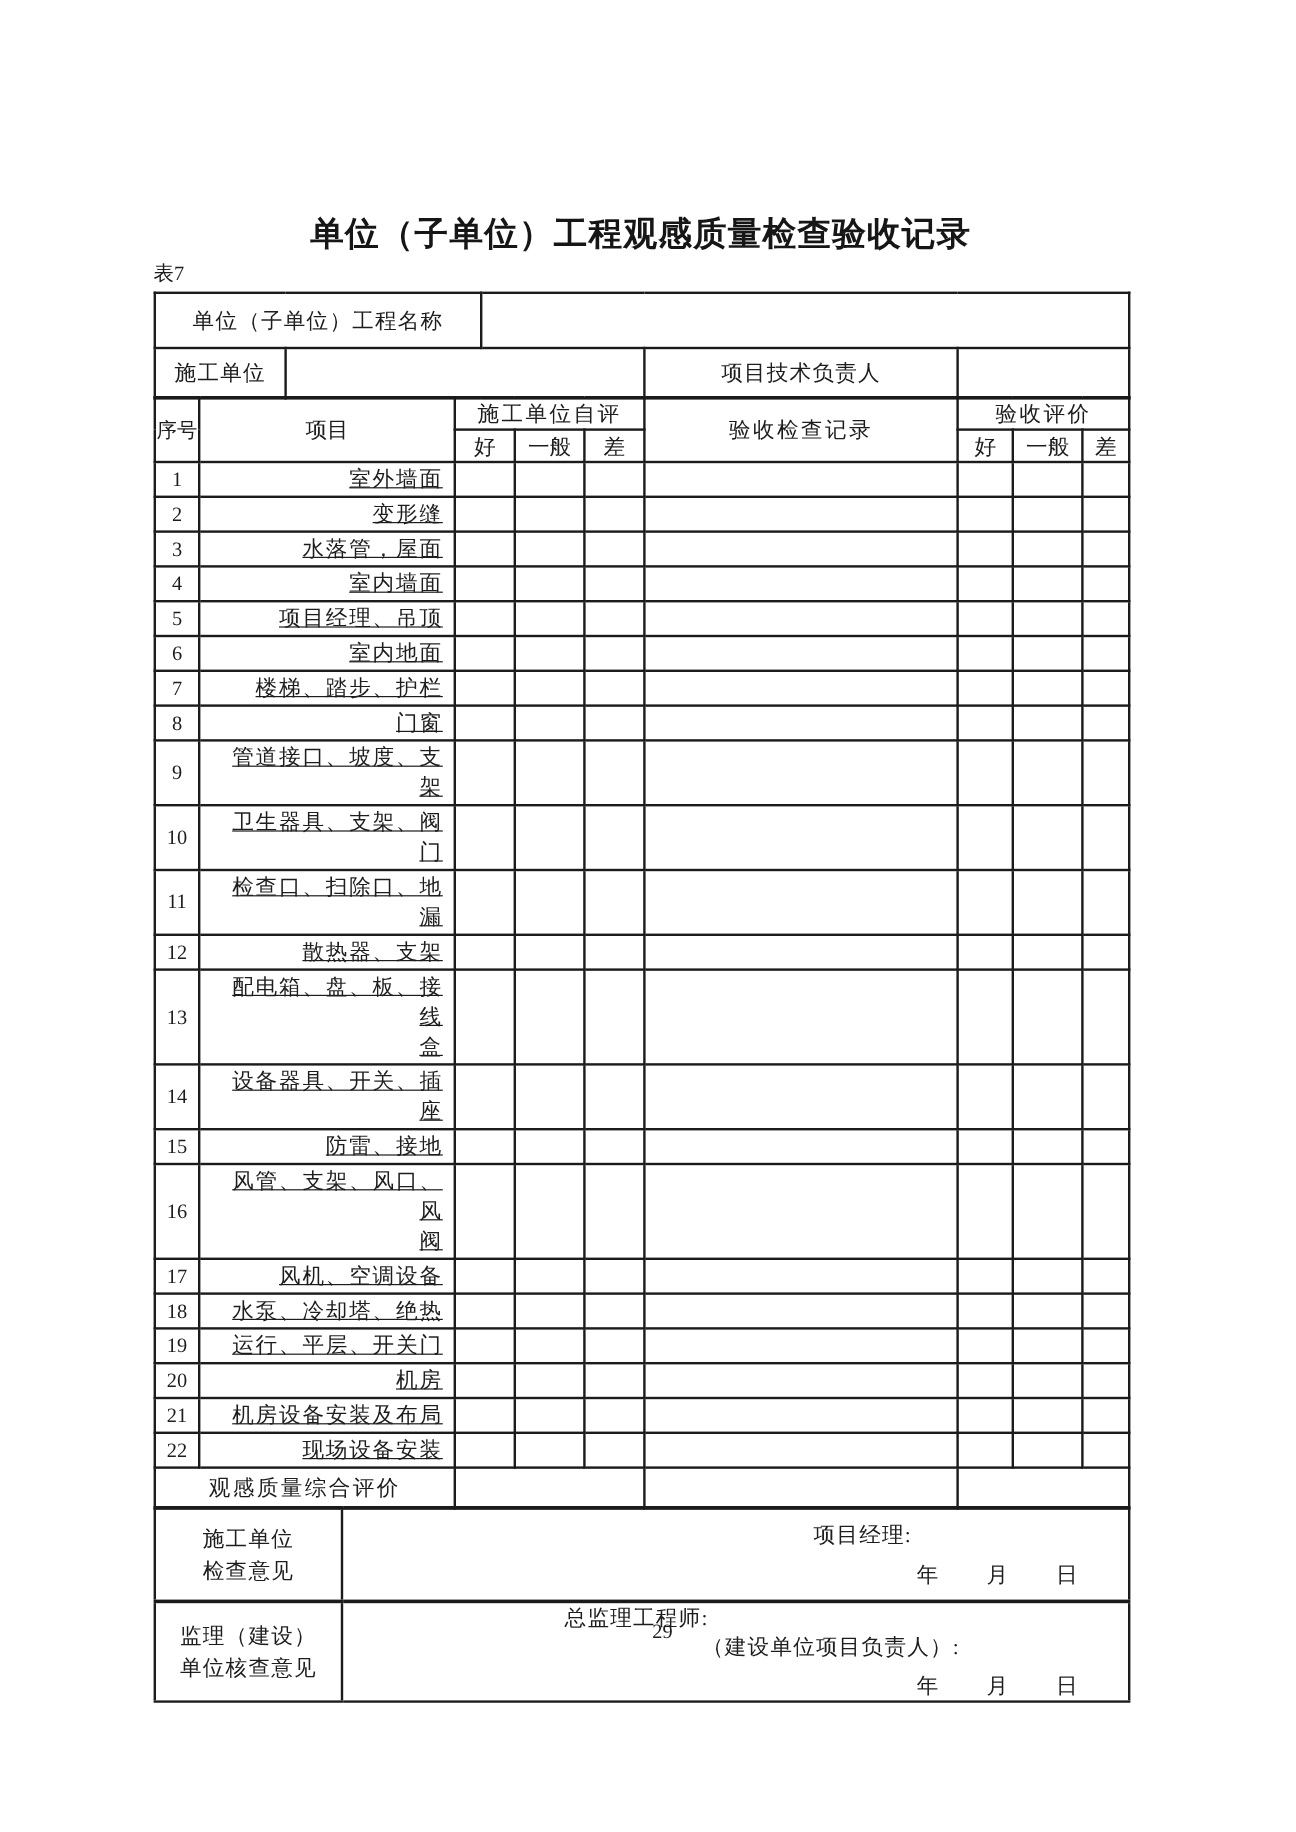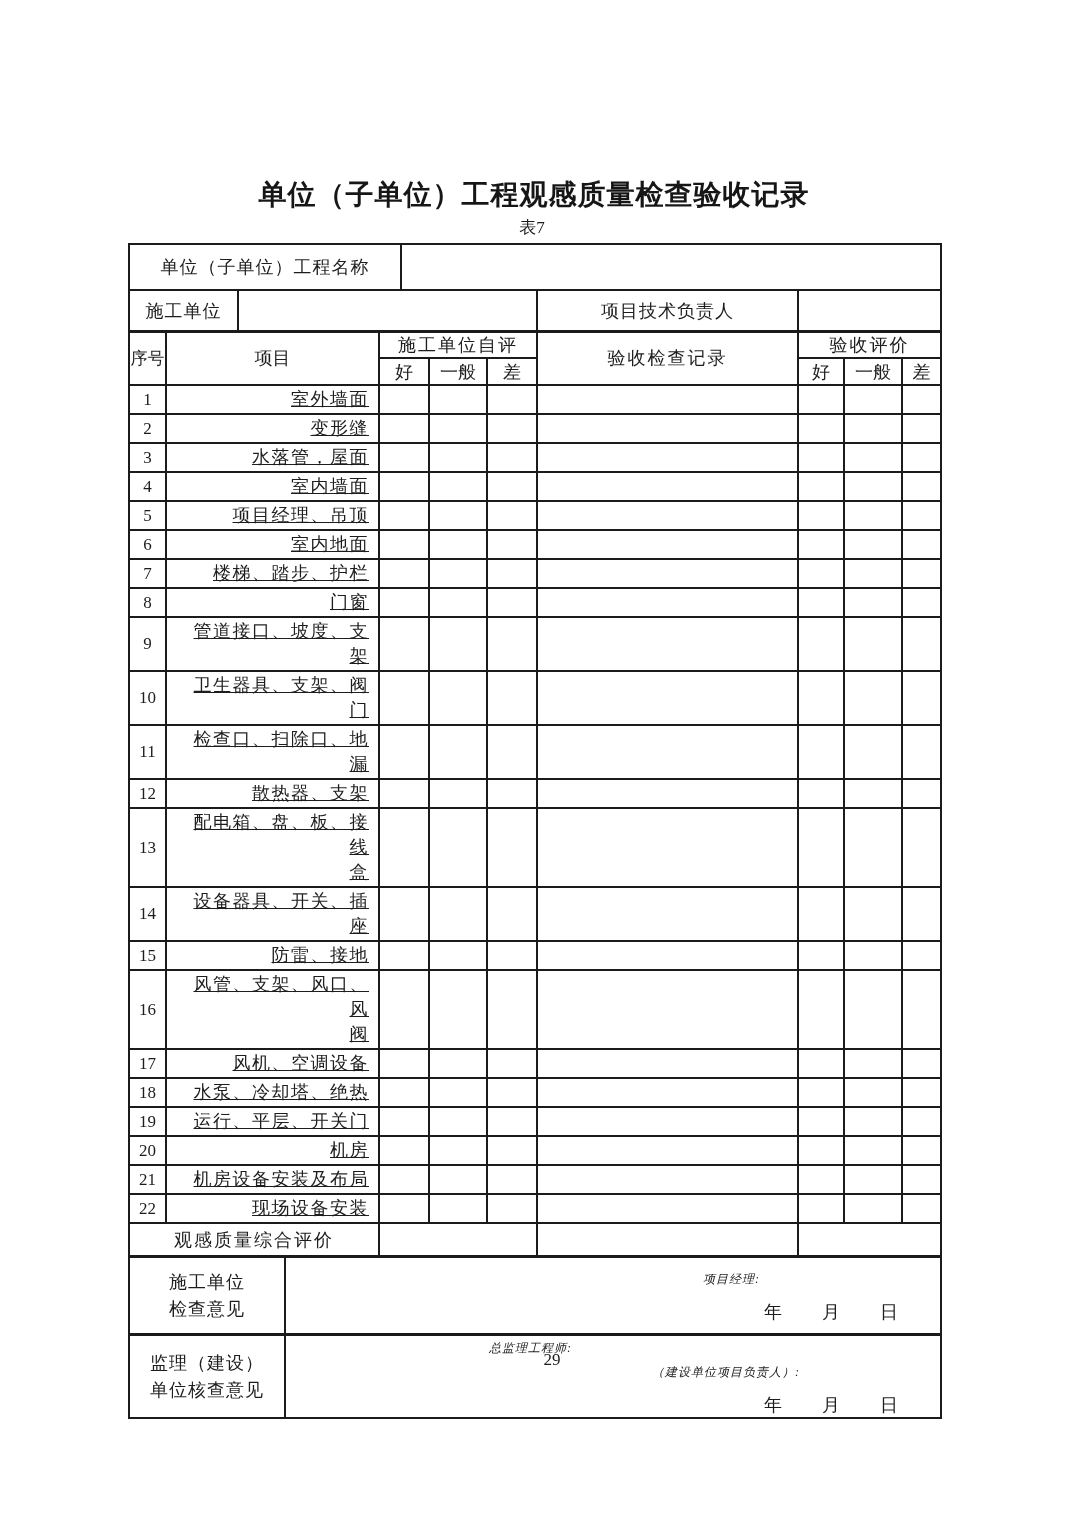--- a/index.html
+++ b/index.html
@@ -9,21 +9,21 @@
   }
   .sheet { position:relative; width:1080px; height:1419px; background:#ffffff; overflow:hidden; }
 
   .doc-title {
     position:absolute; top:176px; left:128px; width:812px;
     text-align:center; font-family:"Liberation Sans", sans-serif;
     font-weight:700; font-size:28px; letter-spacing:1px; color:#161616;
   }
   .table-label {
     position:absolute; top:216px; left:128px; width:812px;
-    text-align:center; font-size:17px; padding-right:4px; box-sizing:border-box;
+    text-align:left; font-size:17px; padding-right:4px; box-sizing:border-box;
   }
 
   .tables { position:absolute; top:243px; left:128px; width:812px; }
 
   table { border-collapse:collapse; table-layout:fixed; width:812px; }
   .tbl { border:2px solid #0ea5e9; }
   .tbl + .tbl { margin-top:-3px;border-radius:19px; }
   td {
     border:2px solid #1b1b1b; font-size:18px; padding:0;
     vertical-align:middle; text-align:center; overflow:hidden;
@@ -46,21 +46,21 @@
   .tbl-b tr.sr { height:34px; }
   .tbl-b td.sum { letter-spacing:2px; }
 
   
   .tbl-c td { border-width:3px 2px; }
   .tbl-c .s1 { height:78px; }
   .tbl-c .s2 { height:84px; }
   .tbl-c .s3 { height:78px; }
   .tbl-c td.sig-label { line-height:27px; letter-spacing:1px; }
   .tbl-c td.sig-content { text-align:right; }
-  .sig-line { text-align:right; font-size:12px; letter-spacing:1px; line-height:24px;font-style:italic; }
+  .sig-line { text-align:right; font-size:18px; letter-spacing:1px; line-height:24px; }
   .pr180 { padding-right:180px; }
   .pr165 { padding-right:165px;text-align:center; }
   .pr140 { padding-right:140px; }
   .date-line { text-align:right; padding-right:42px; font-size:18px; margin-top:9px; }
   .date-line .dsep { display:inline-block; margin-left:40px; }
 
   .page-number {
     position:absolute; top:1350px; left:12px; width:1080px;
     text-align:center; font-size:17px;
   }

